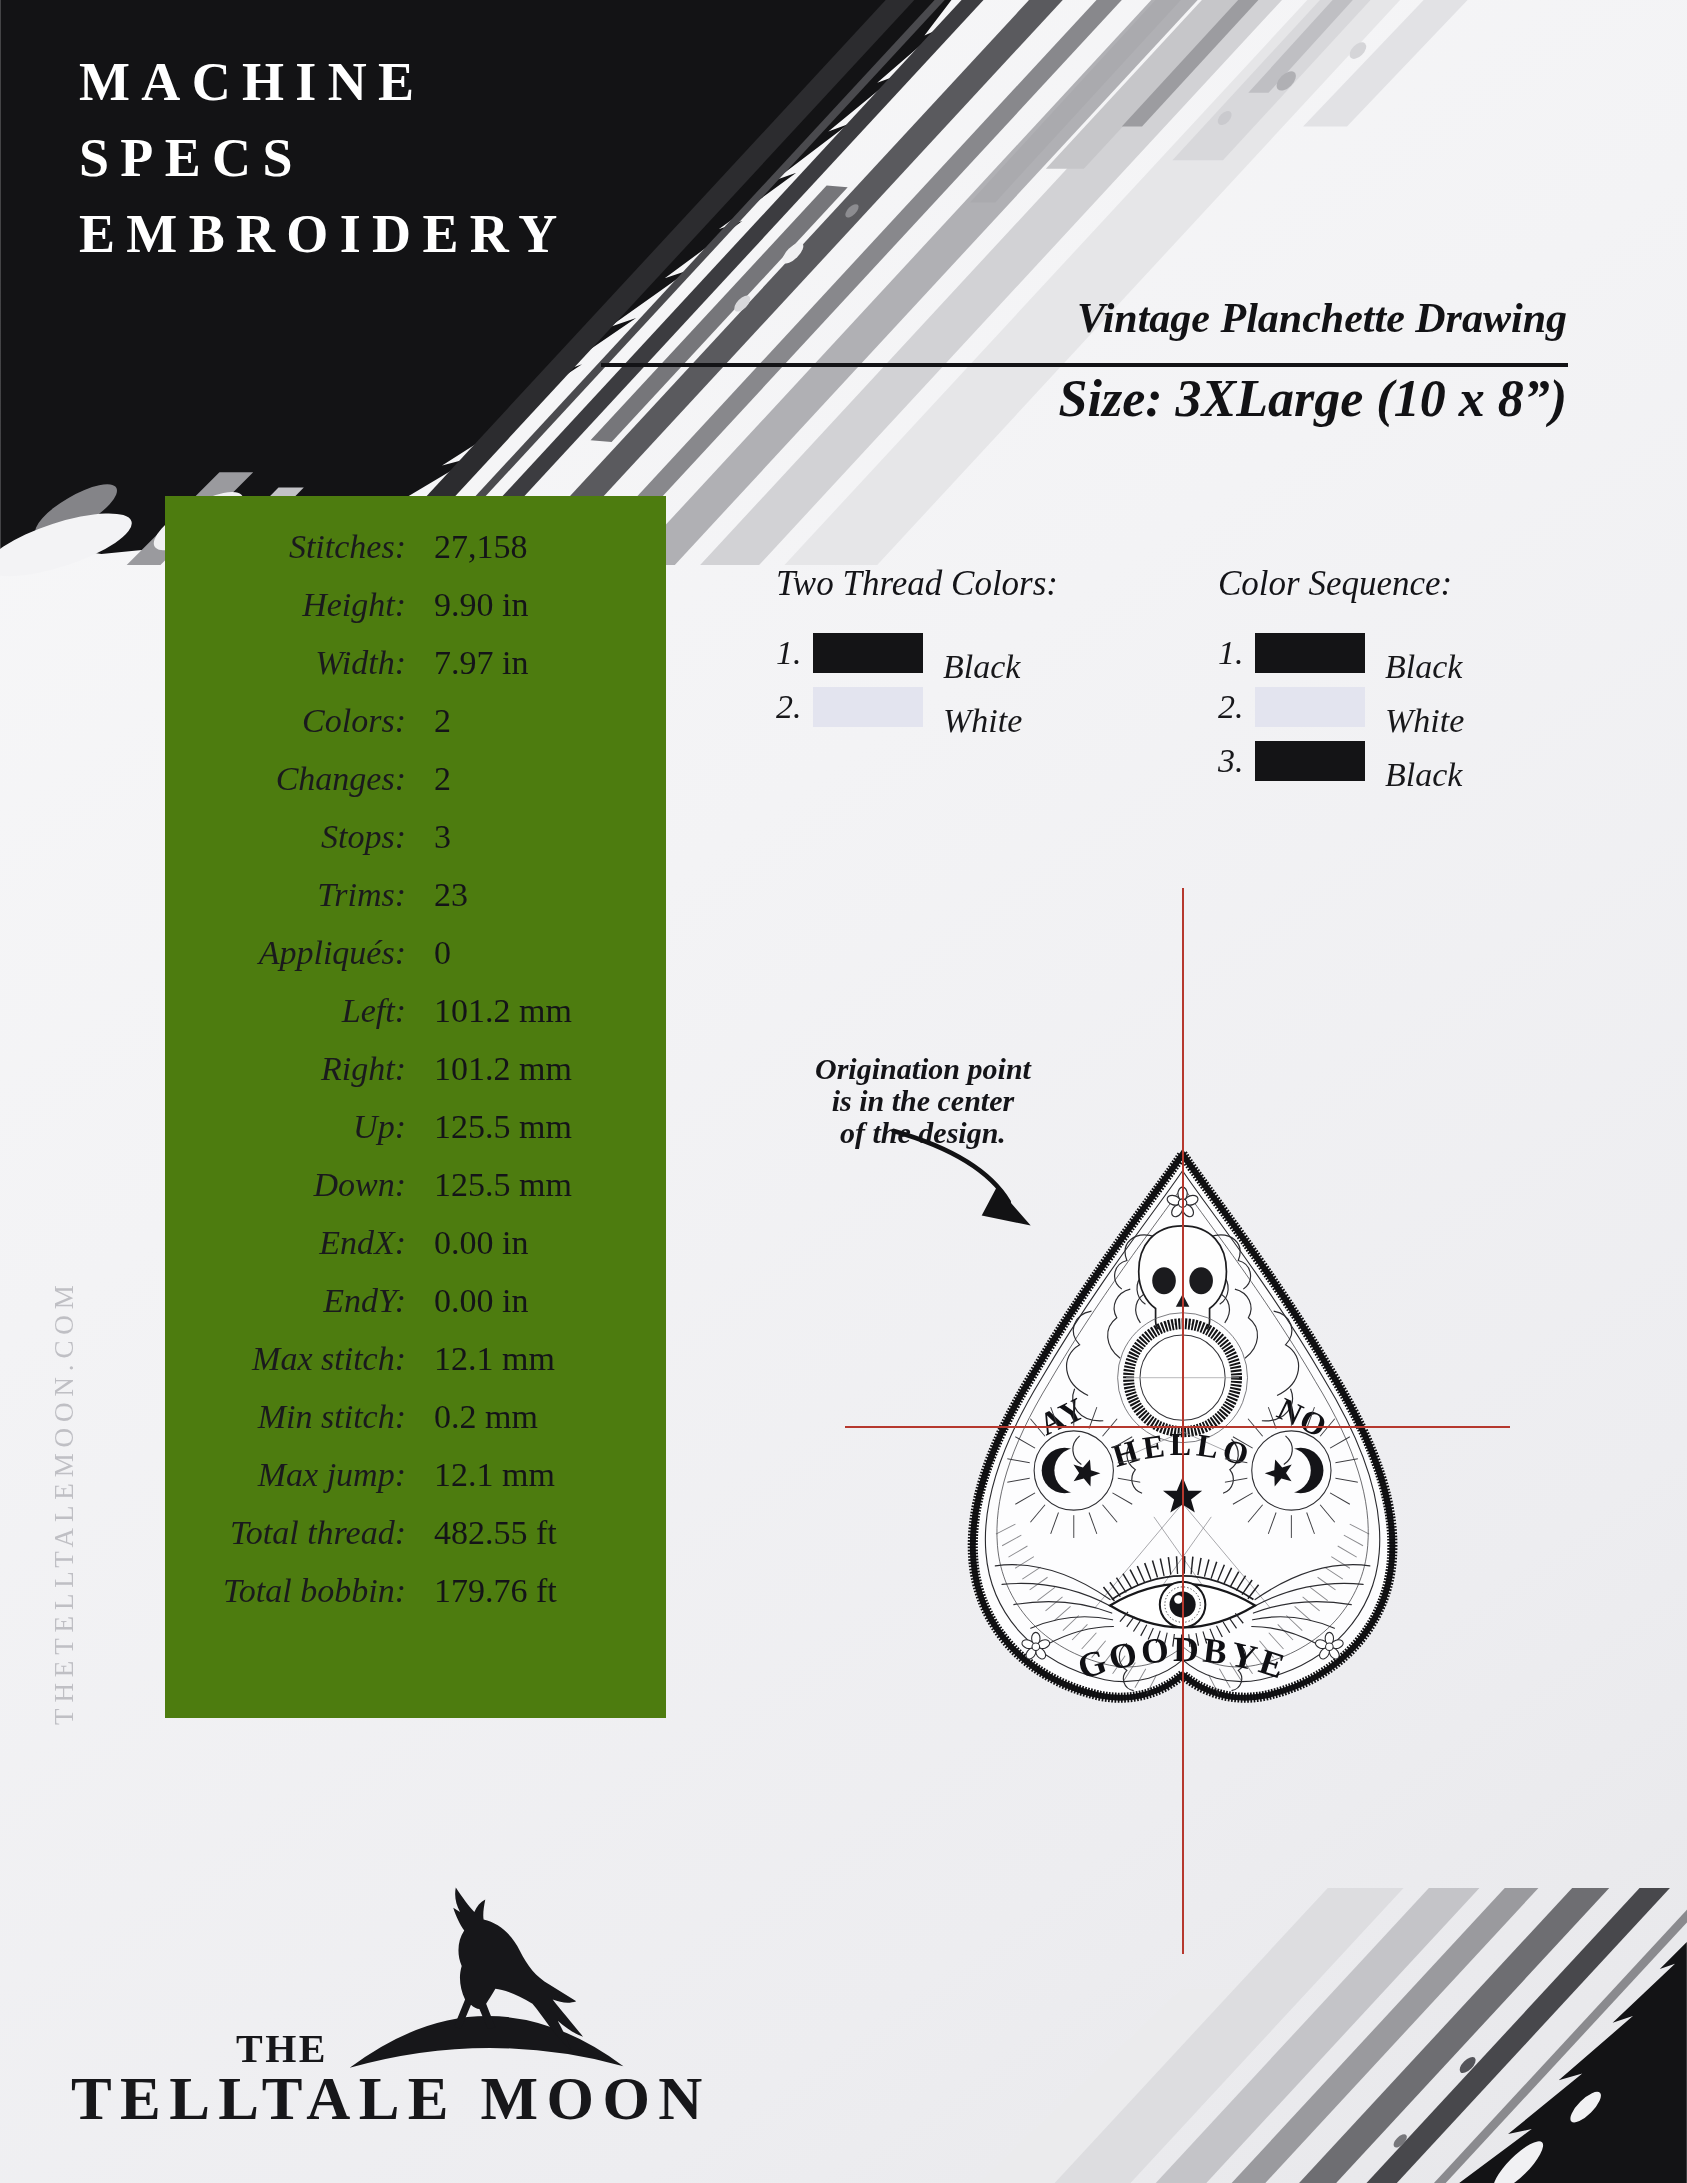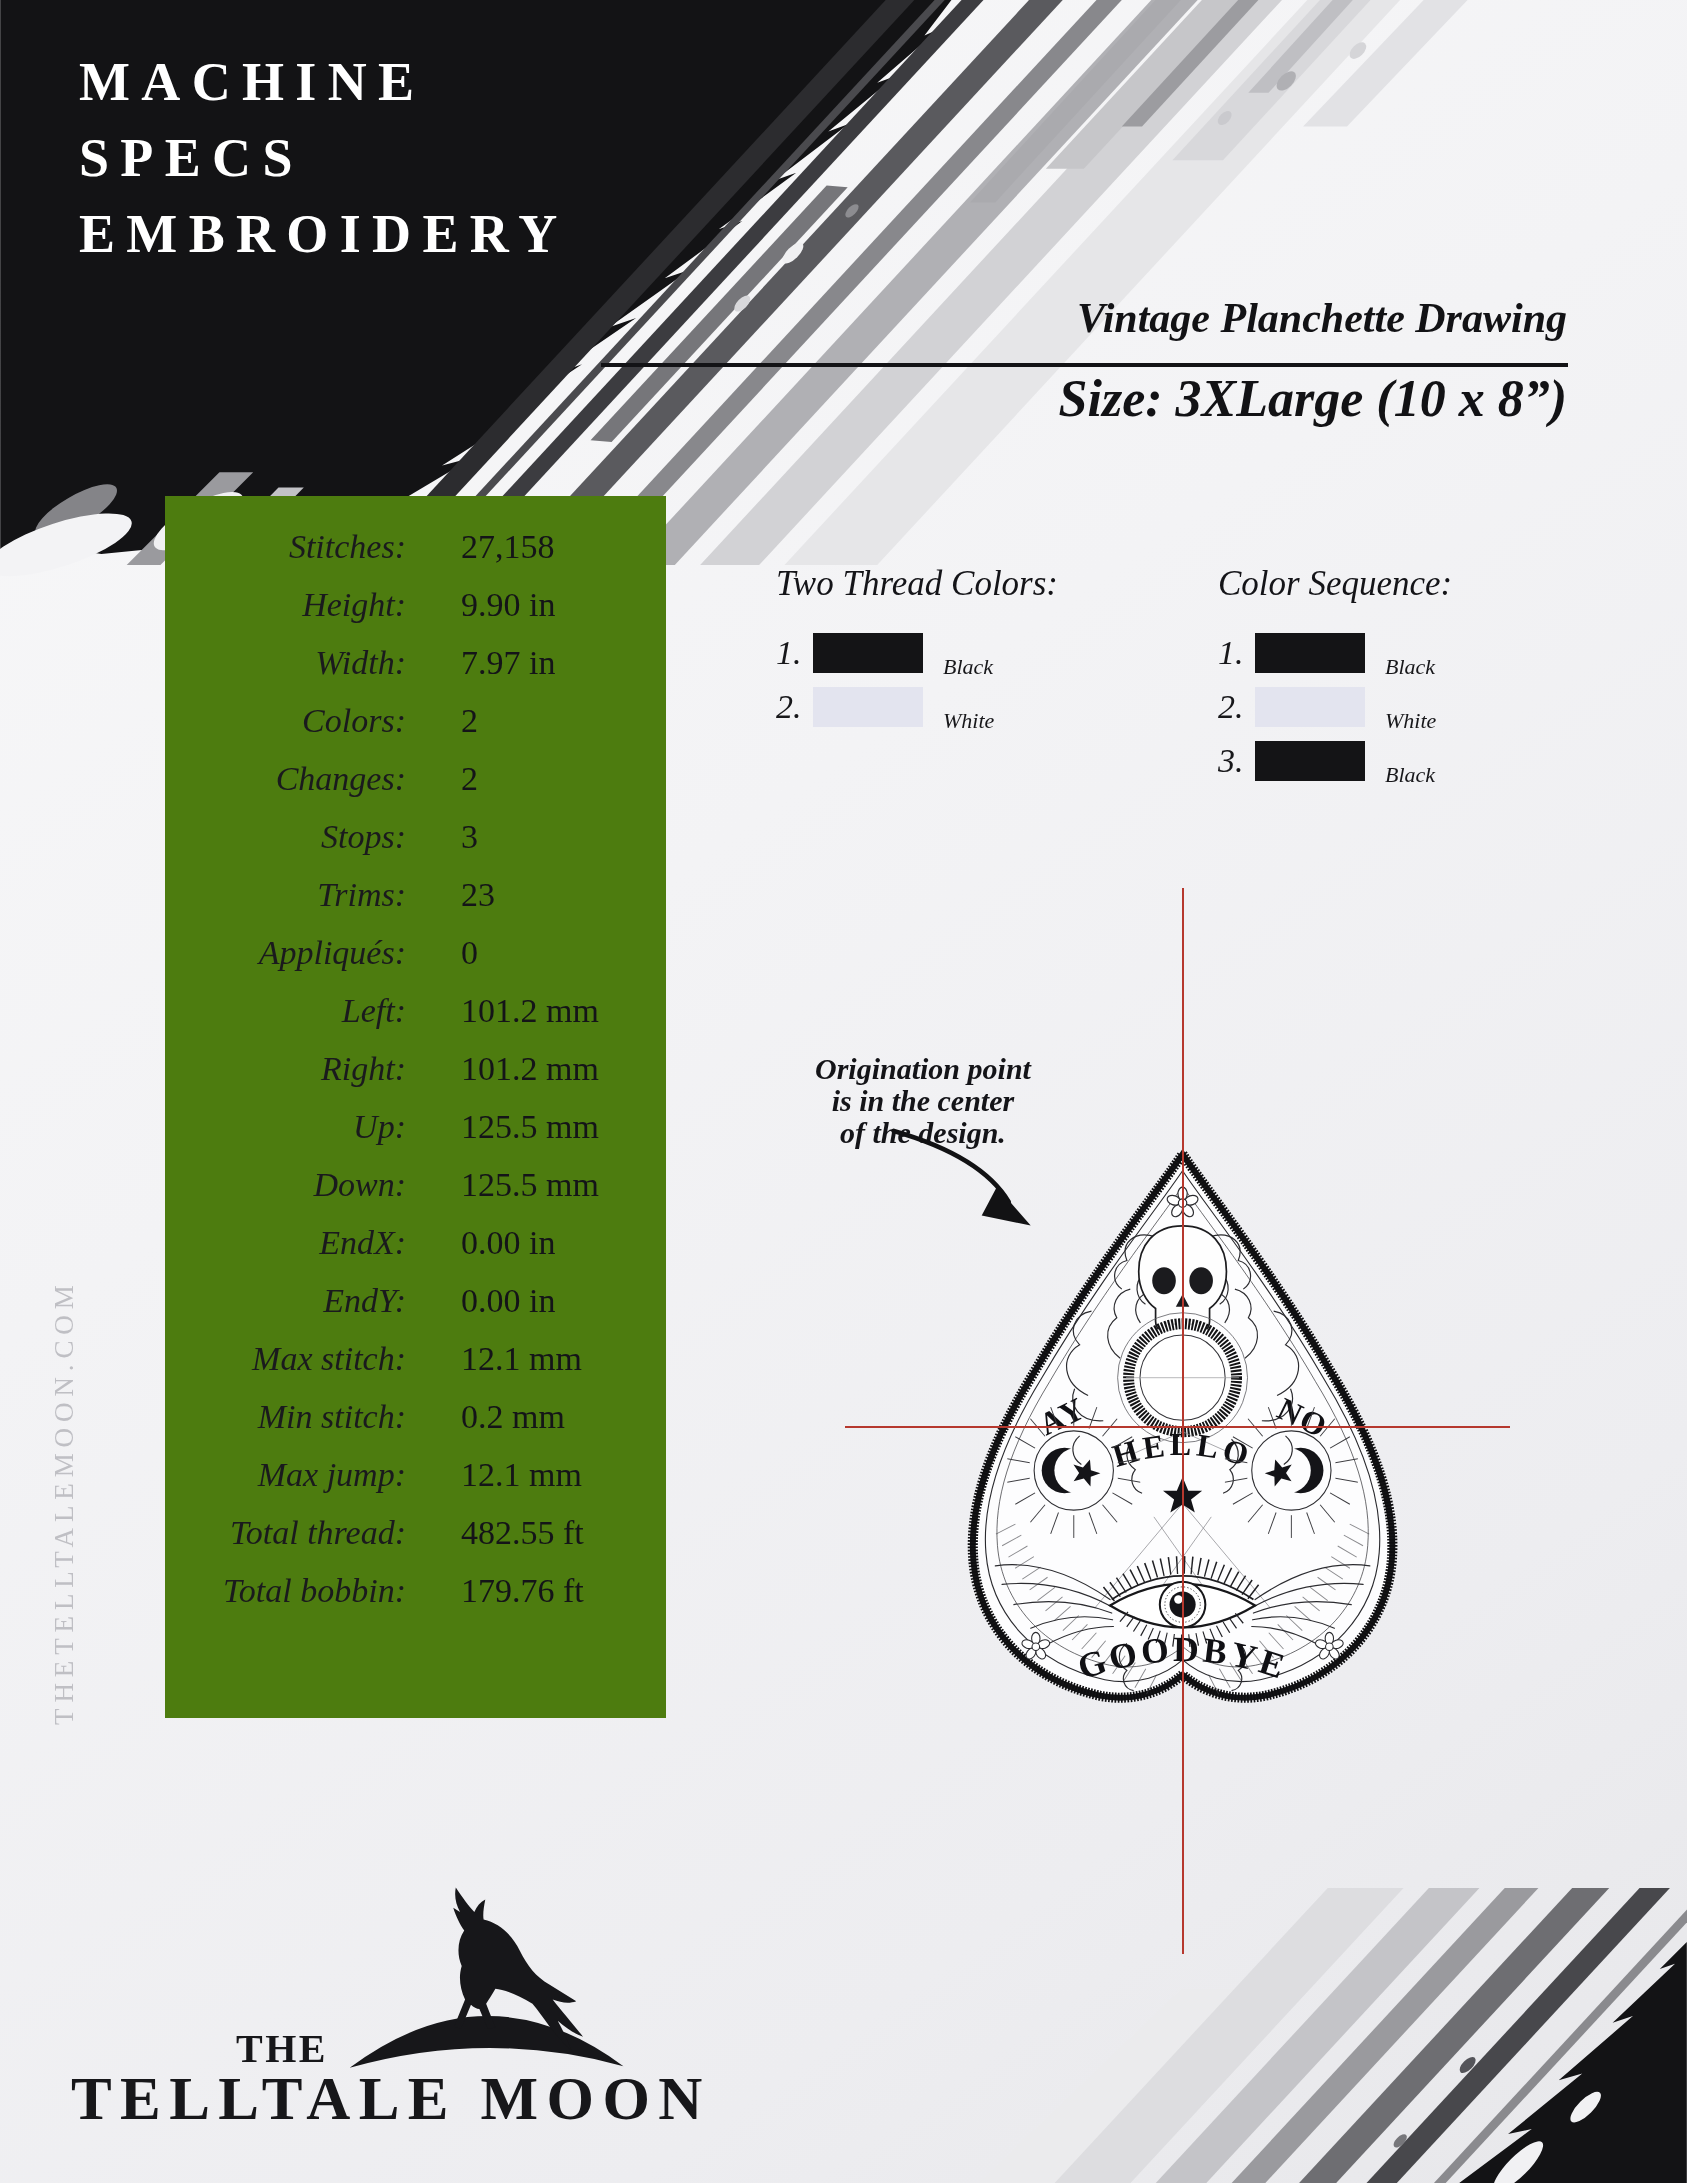--- a/index.html
+++ b/index.html
@@ -18,33 +18,33 @@
   #project-block{right:120px;top:294px;text-align:right;z-index:3;}
   .proj-name{font-size:42px;font-weight:bold;font-style:italic;color:#121215;}
   #header-rule{left:601px;top:363px;width:967px;height:4.2px;background:#131316;z-index:3;}
   .proj-size{margin-top:27px;font-size:52px;font-weight:bold;font-style:italic;color:#121215;}
 
   
   #spec-panel{left:165px;top:496px;width:501px;height:1222px;background:#4d7c0f;
     padding:22px 0 0 0;box-sizing:border-box;z-index:2;}
   .spec-row{height:58px;display:flex;align-items:center;}
   .spec-label{width:241px;text-align:right;font-style:italic;font-size:34px;color:#1a1a1d;flex:none;}
-  .spec-value{margin-left:55px;font-size:34px;color:#141418;white-space:nowrap;}
+  .spec-value{margin-left:28px;font-size:34px;color:#141418;white-space:nowrap;}
 
   
   .col-heading{font-style:italic;font-size:35px;color:#141418;}
   #tc-heading{left:776px;top:564px;}
   #cs-heading{left:1218px;top:564px;}
   .color-list{display:flex;flex-direction:column;}
   #tc-list{left:776px;top:626px;}
   #cs-list{left:1218px;top:626px;}
   .color-row{display:flex;align-items:center;height:54px;}
   .color-num{width:37px;font-style:italic;font-size:34px;}
   .swatch{width:110px;height:40px;flex:none;}
-  .color-name{margin-left:20px;font-style:italic;font-size:22px;margin-top:28px;}
+  .color-name{margin-left:20px;font-style:italic;font-size:34px;margin-top:28px;}
 
   
   #orig-note{left:815px;top:1053px;font-size:30px;font-weight:bold;font-style:italic;
     line-height:32px;color:#141418;z-index:3;text-align:center;}
   #orig-arrow{left:882px;top:1119px;width:169px;height:127px;z-index:3;}
 
   
   #crosshair-v{left:1182px;top:888px;width:1.7px;height:1066px;background:#b6382e;z-index:6;}
   #crosshair-h{left:845px;top:1426px;width:665px;height:1.7px;background:#b6382e;z-index:6;}
 

